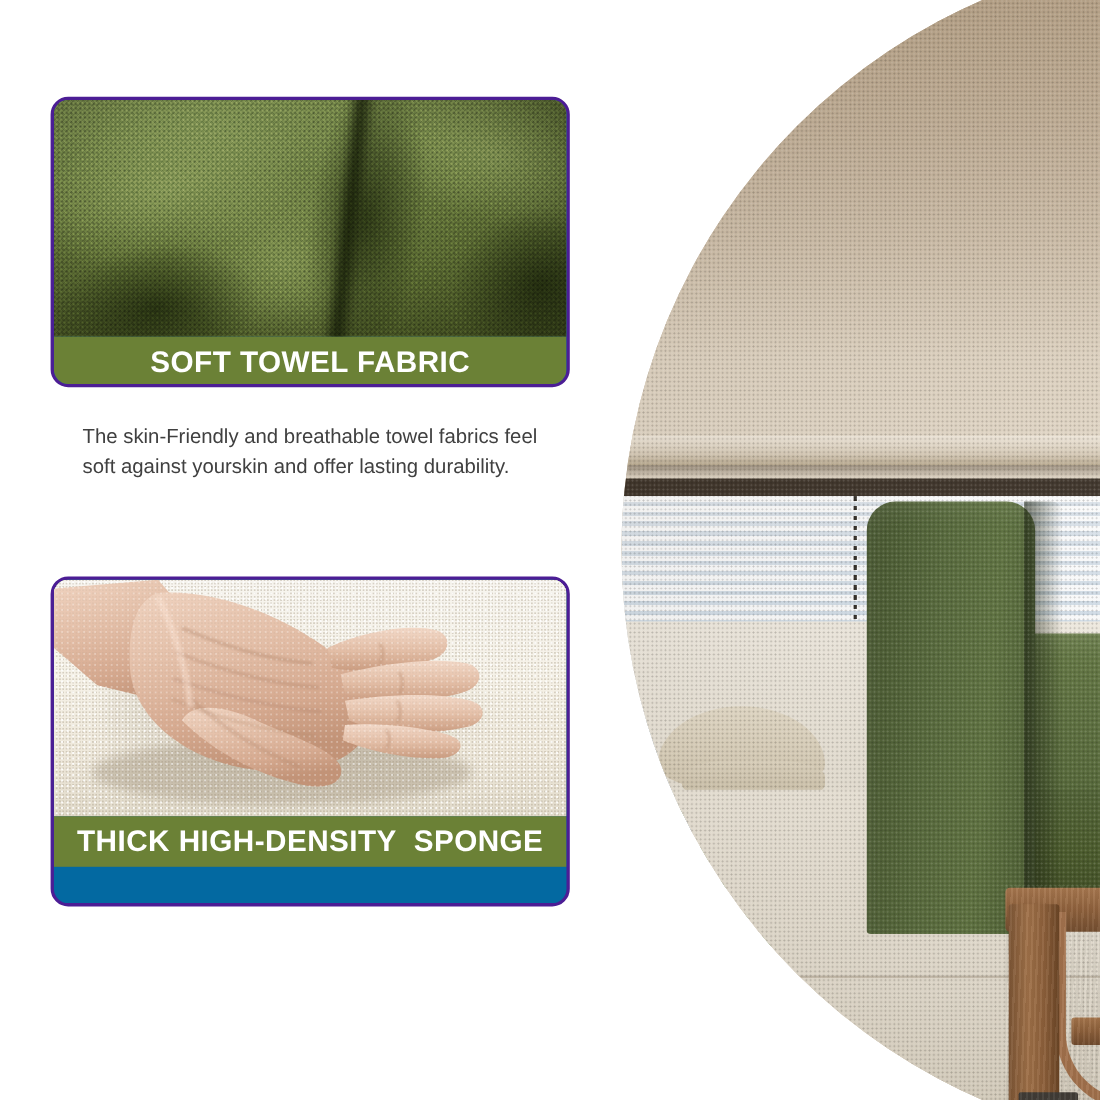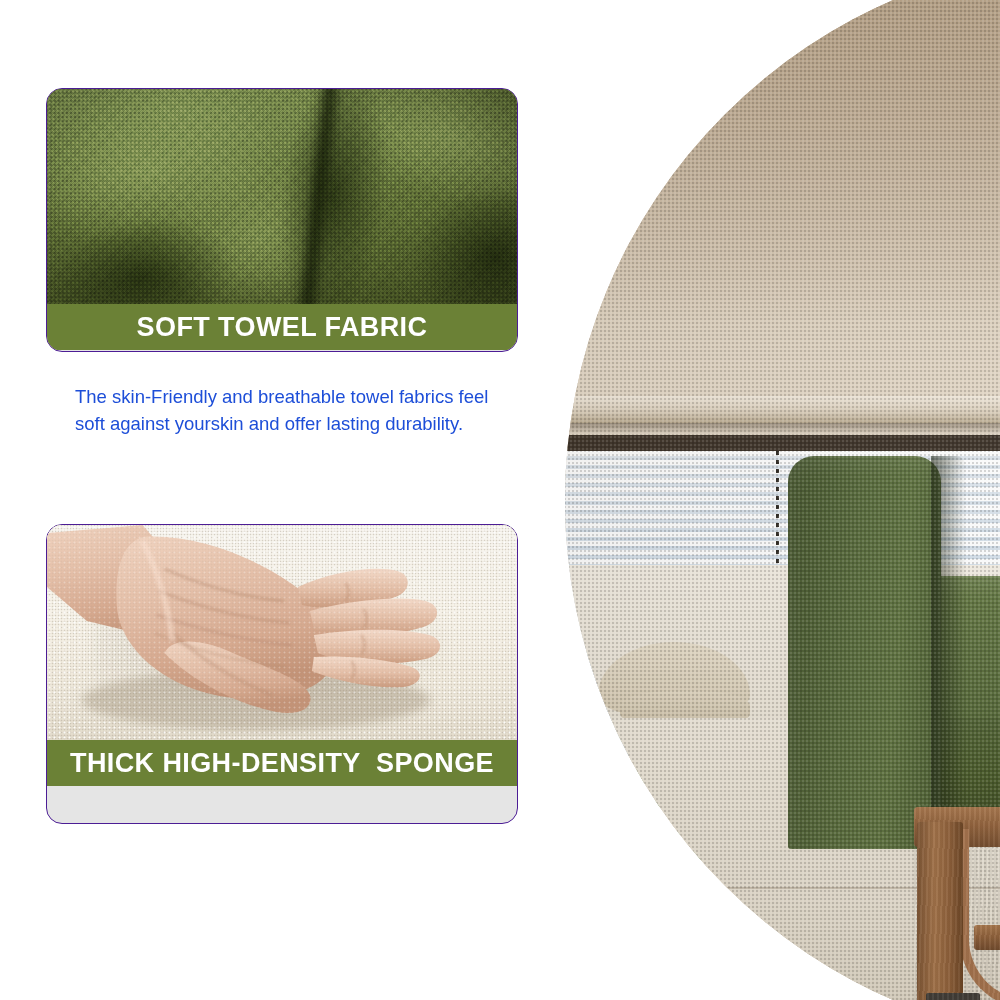--- a/index.html
+++ b/index.html
@@ -24,24 +24,24 @@
     position: absolute;
     left: 0; top: 0;
     width: 540px; height: 1000px;
   }
 
   
   .feature-card {
     position: absolute;
     left: 46px;
     width: 472px;
-    border: 1px solid #4c1d95;
+    border: 3px solid #4c1d95;
     border-radius: 16px;
     overflow: hidden;
-    background: #e5e5e5;
+    background: #0369a1;
   }
   .feature-card.card-1 { top: 88px; height: 264px; }
   .feature-card.card-2 { top: 524px; height: 300px; }
 
   .card-photo {
     position: relative;
     width: 100%;
     height: 215px;
     overflow: hidden;
     background: #5c6d33;
@@ -63,21 +63,21 @@
     text-align: center;
   }
 
   
   .feature-desc {
     position: absolute;
     left: 75px;
     width: 430px;
     font-size: 18.5px;
     line-height: 27px;
-    color: #1d4ed8;
+    color: #404040;
   }
   .feature-desc.desc-1 { top: 383px; }
   .feature-desc.desc-2 { top: 818px; }
 
   
   .fabric-scene { position: absolute; inset: 0; }
   .fabric-base {
     position: absolute; inset: 0;
     background:
       radial-gradient(ellipse 160% 120% at 30% 10%, #7d8f52 0%, #5e6e36 45%, #44521f 100%);

